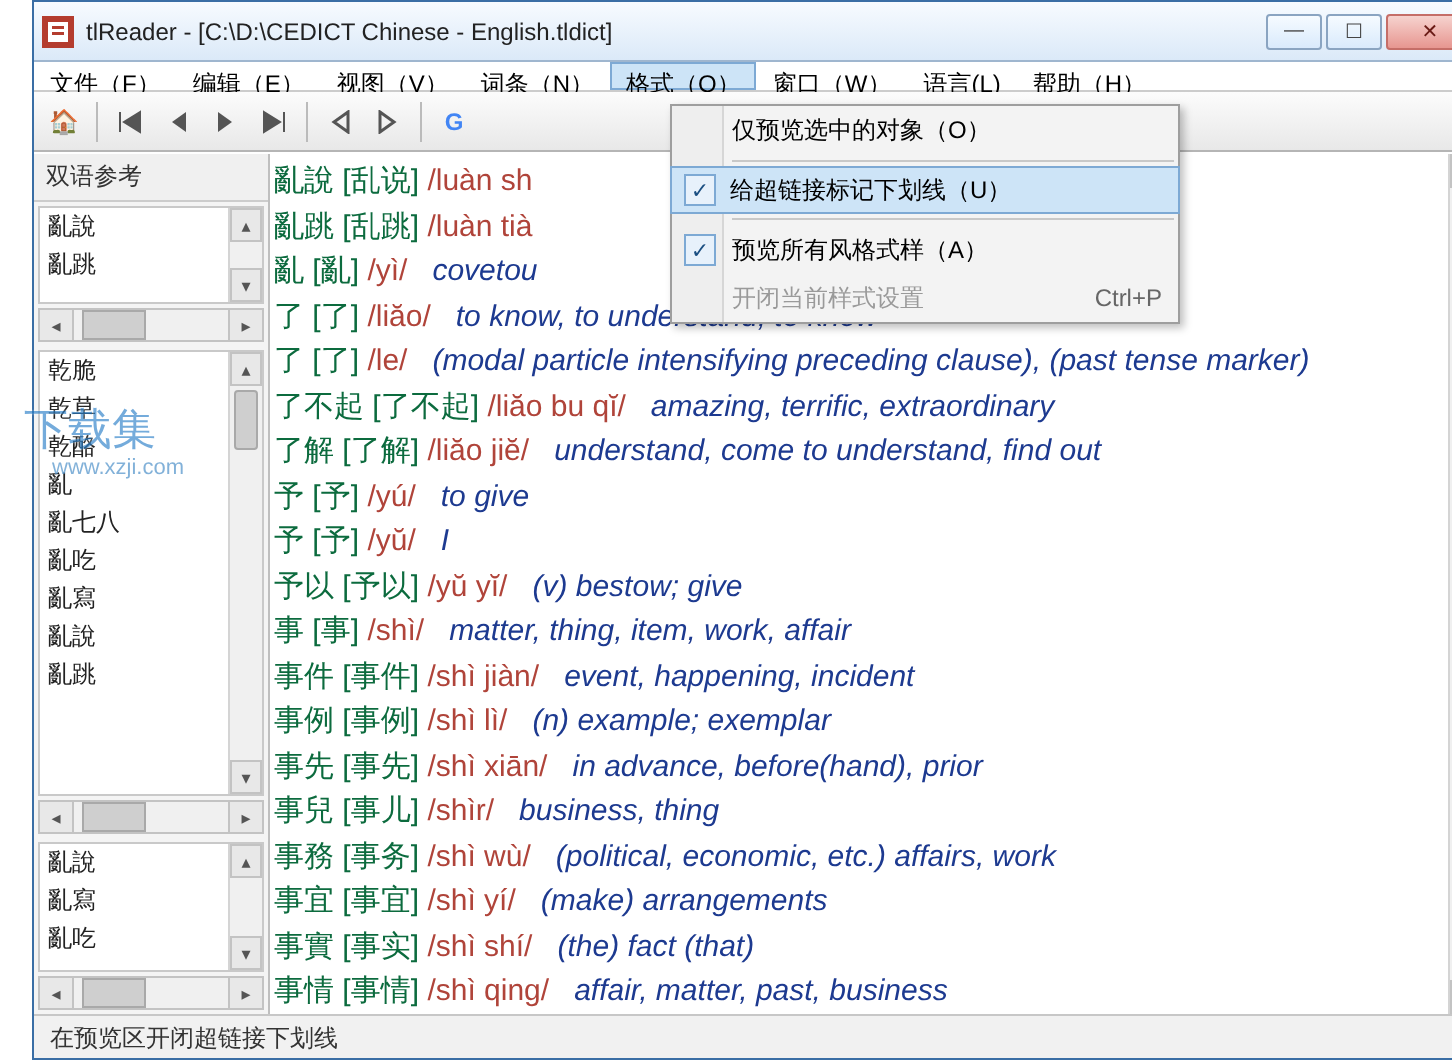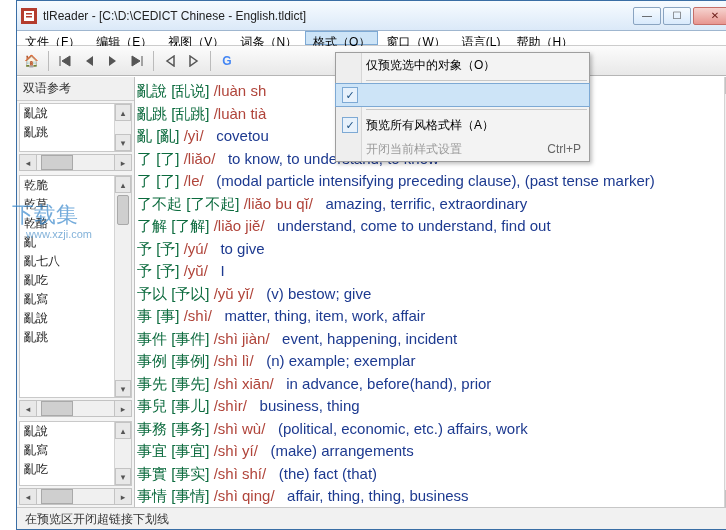--- a/index.html
+++ b/index.html
@@ -19,21 +19,21 @@
 .tb-sep { width:1px; height:20px; background:#bbb; margin:0 3px; }
 .body-area { flex:1; display:flex; background:#fff; overflow:hidden; border-top:1px solid #fff; }
 .sidebar { width:118px; border-right:1px solid #bfbfbf; display:flex; flex-direction:column; background:#f4f4f4; }
 .side-header { font-size:12px; padding:3px 6px; background:#f0f0f0; border-bottom:1px solid #ccc; color:#333; }
 .main-view { flex:1; position:relative; background:#fff; overflow:hidden; }
 .dict-lines { padding:3px 2px 3px 2px; font-size:15px; line-height:1.5; font-family: "Times New Roman","SimSun",serif; }
 .trad { color:#0c6b3e; }
 .simp { color:#0c6b3e; }
 .bracket { color:#0c6b3e; }
 .pinyin { color:#b0443a; }
-.gloss { color:#1d3a90; }
+.gloss { color:#1d3a90;font-style:italic; }
 .entry { white-space: normal; }
 .scrollbar-v { position:absolute; right:0; top:0; bottom:0; width:17px; background:#f0f0f0; border-left:1px solid #d4d4d4; display:flex; flex-direction:column; }
 .sb-btn { height:17px; background:#e8e8e8; border:1px solid #c3c3c3; display:flex; align-items:center; justify-content:center; font-size:9px; color:#555; }
 .sb-track { flex:1; position:relative; }
 .sb-thumb { position:absolute; left:2px; right:2px; background:#cfcfcf; border:1px solid #a9a9a9; border-radius:2px; }
 .statusbar { height:22px; background:#f1f1f1; border-top:1px solid #c7c7c7; font-size:12px; color:#333; padding:3px 8px; }
 
 .dropdown { position:absolute; top:52px; left:335px; width:255px; background:#f3f3f3; border:1px solid #9e9e9e; box-shadow:2px 2px 4px rgba(0,0,0,0.25); font-size:12px; z-index:10; }
 .dd-item { display:flex; align-items:center; height:24px; padding:0 8px 0 30px; position:relative; }
 .dd-item.sel { background:#cde4f7; border:1px solid #7da9d4; margin:-1px; padding:0 7px 0 29px; }
@@ -205,21 +205,21 @@
           <div class="entry"><span class="trad">予</span>&nbsp;<span class="bracket">[</span><span class="simp">予</span><span class="bracket">]</span> <span class="pinyin">/yŭ/</span>&nbsp;&nbsp; <span class="gloss">I</span></div>
           <div class="entry"><span class="trad">予以</span>&nbsp;<span class="bracket">[</span><span class="simp">予以</span><span class="bracket">]</span> <span class="pinyin">/yŭ yĭ/</span>&nbsp;&nbsp; <span class="gloss">(v) bestow; give</span></div>
           <div class="entry"><span class="trad">事</span>&nbsp;<span class="bracket">[</span><span class="simp">事</span><span class="bracket">]</span> <span class="pinyin">/shì/</span>&nbsp;&nbsp; <span class="gloss">matter, thing, item, work, affair</span></div>
           <div class="entry"><span class="trad">事件</span>&nbsp;<span class="bracket">[</span><span class="simp">事件</span><span class="bracket">]</span> <span class="pinyin">/shì jiàn/</span>&nbsp;&nbsp; <span class="gloss">event, happening, incident</span></div>
           <div class="entry"><span class="trad">事例</span>&nbsp;<span class="bracket">[</span><span class="simp">事例</span><span class="bracket">]</span> <span class="pinyin">/shì lì/</span>&nbsp;&nbsp; <span class="gloss">(n) example; exemplar</span></div>
           <div class="entry"><span class="trad">事先</span>&nbsp;<span class="bracket">[</span><span class="simp">事先</span><span class="bracket">]</span> <span class="pinyin">/shì xiān/</span>&nbsp;&nbsp; <span class="gloss">in advance, before(hand), prior</span></div>
           <div class="entry"><span class="trad">事兒</span>&nbsp;<span class="bracket">[</span><span class="simp">事儿</span><span class="bracket">]</span> <span class="pinyin">/shìr/</span>&nbsp;&nbsp; <span class="gloss">business, thing</span></div>
           <div class="entry"><span class="trad">事務</span>&nbsp;<span class="bracket">[</span><span class="simp">事务</span><span class="bracket">]</span> <span class="pinyin">/shì wù/</span>&nbsp;&nbsp; <span class="gloss">(political, economic, etc.) affairs, work</span></div>
           <div class="entry"><span class="trad">事宜</span>&nbsp;<span class="bracket">[</span><span class="simp">事宜</span><span class="bracket">]</span> <span class="pinyin">/shì yí/</span>&nbsp;&nbsp; <span class="gloss">(make) arrangements</span></div>
           <div class="entry"><span class="trad">事實</span>&nbsp;<span class="bracket">[</span><span class="simp">事实</span><span class="bracket">]</span> <span class="pinyin">/shì shí/</span>&nbsp;&nbsp; <span class="gloss">(the) fact (that)</span></div>
-          <div class="entry"><span class="trad">事情</span>&nbsp;<span class="bracket">[</span><span class="simp">事情</span><span class="bracket">]</span> <span class="pinyin">/shì qing/</span>&nbsp;&nbsp; <span class="gloss">affair, thing, thing, business</span></div>
+          <div class="entry"><span class="trad">事情</span>&nbsp;<span class="bracket">[</span><span class="simp">事情</span><span class="bracket">]</span> <span class="pinyin">/shì qing/</span>&nbsp;&nbsp; <span class="gloss">affair, matter, past, business</span></div>
         </div>
       <div class="scrollbar-v">
         <div class="sb-btn">▴</div>
         <div class="sb-track">
             <div class="sb-thumb" style="top:2px;height:40px;"></div>
           </div>
         <div class="sb-btn">▾</div>
       </div>
     </div>
   </div>
@@ -227,20 +227,21 @@
   <div class="statusbar">在预览区开闭超链接下划线</div>
 
   <div class="dropdown">
     <div class="dd-left-gutter"></div>
     <div class="dd-item">
       <span>仅预览选中的对象（O）</span>
     </div>
     <div class="dd-sep"></div>
     <div class="dd-item sel">
       <div class="dd-check">✓</div>
+      <span>给超链接标记下划线（U）</span>
     </div>
     <div class="dd-sep"></div>
     <div class="dd-item">
       <div class="dd-check">✓</div>
       <span>预览所有风格式样（A）</span>
     </div>
     <div class="dd-item disabled">
       <span>开闭当前样式设置</span>
       <span class="dd-shortcut">Ctrl+P</span>
     </div>

